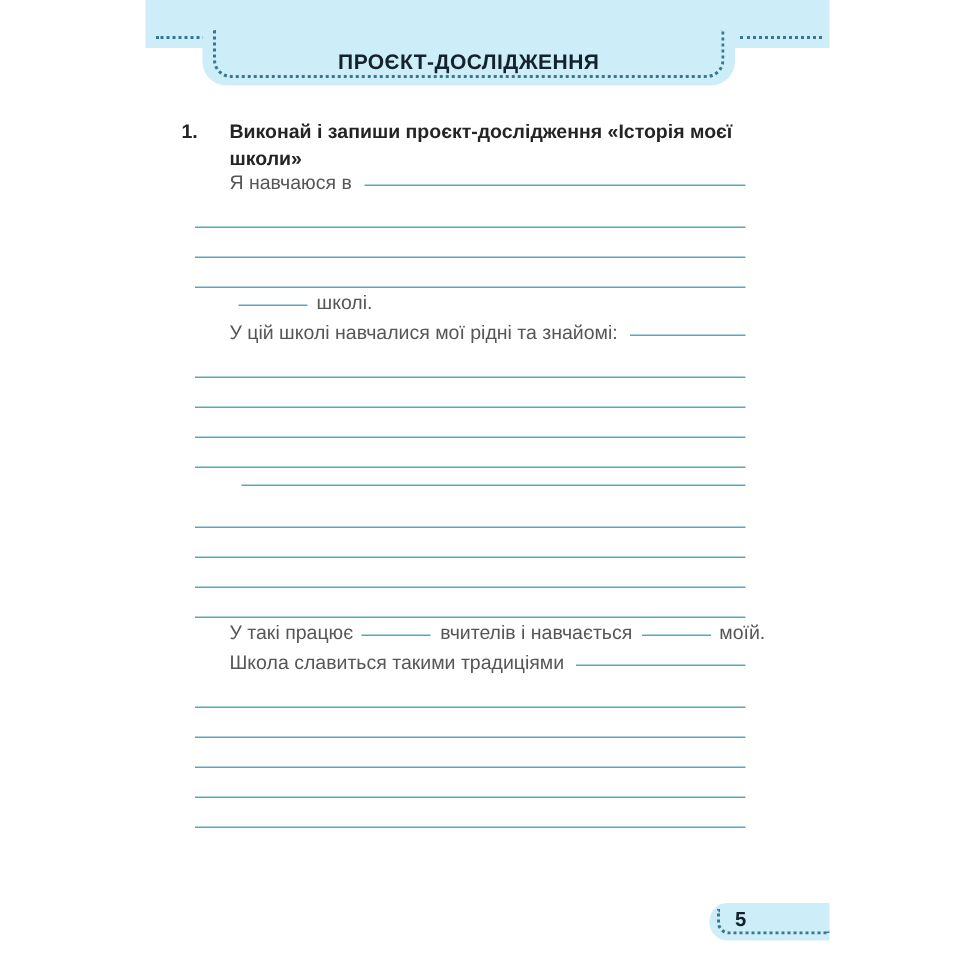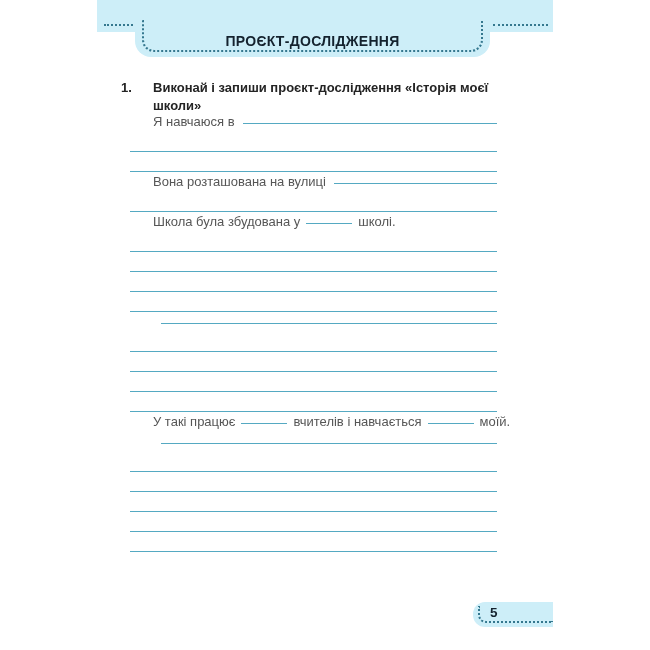--- a/index.html
+++ b/index.html
@@ -67,49 +67,49 @@
   </div>
 </div>
 
 <div class="form">
     <div class="row prompt">
       <span class="prompt-text">Я навчаюся в</span>
       <span class="fill"></span>
     </div>
     <div class="row blank"></div>
     <div class="row blank"></div>
-    <div class="row prompt">
-      <span class="prompt-text">Вона розташована на вулиці</span>
-      <span class="fill"></span>
-    </div>
     <div class="row blank"></div>
     <div class="row inline">
-      <span class="prompt-text">Школа була збудована у</span>
       <span class="short-blank"></span>
       <span class="prompt-text">школі.</span>
+    </div>
+    <div class="row prompt">
+      <span class="prompt-text">У цій школі навчалися мої рідні та знайомі:</span>
+      <span class="fill"></span>
     </div>
     <div class="row blank"></div>
     <div class="row blank"></div>
     <div class="row blank"></div>
     <div class="row blank"></div>
     <div class="row prompt">
       <span class="fill"></span>
     </div>
     <div class="row blank"></div>
     <div class="row blank"></div>
     <div class="row blank"></div>
     <div class="row blank"></div>
     <div class="row inline">
       <span class="prompt-text">У такі працює</span>
       <span class="short-blank"></span>
       <span class="prompt-text">вчителів і навчається</span>
       <span class="short-blank"></span>
       <span class="prompt-text">моїй.</span>
     </div>
     <div class="row prompt">
+      <span class="prompt-text">Школа славиться такими традиціями</span>
       <span class="fill"></span>
     </div>
     <div class="row blank"></div>
     <div class="row blank"></div>
     <div class="row blank"></div>
     <div class="row blank"></div>
     <div class="row blank"></div>
   </div>
 
 <div class="page-tab">

